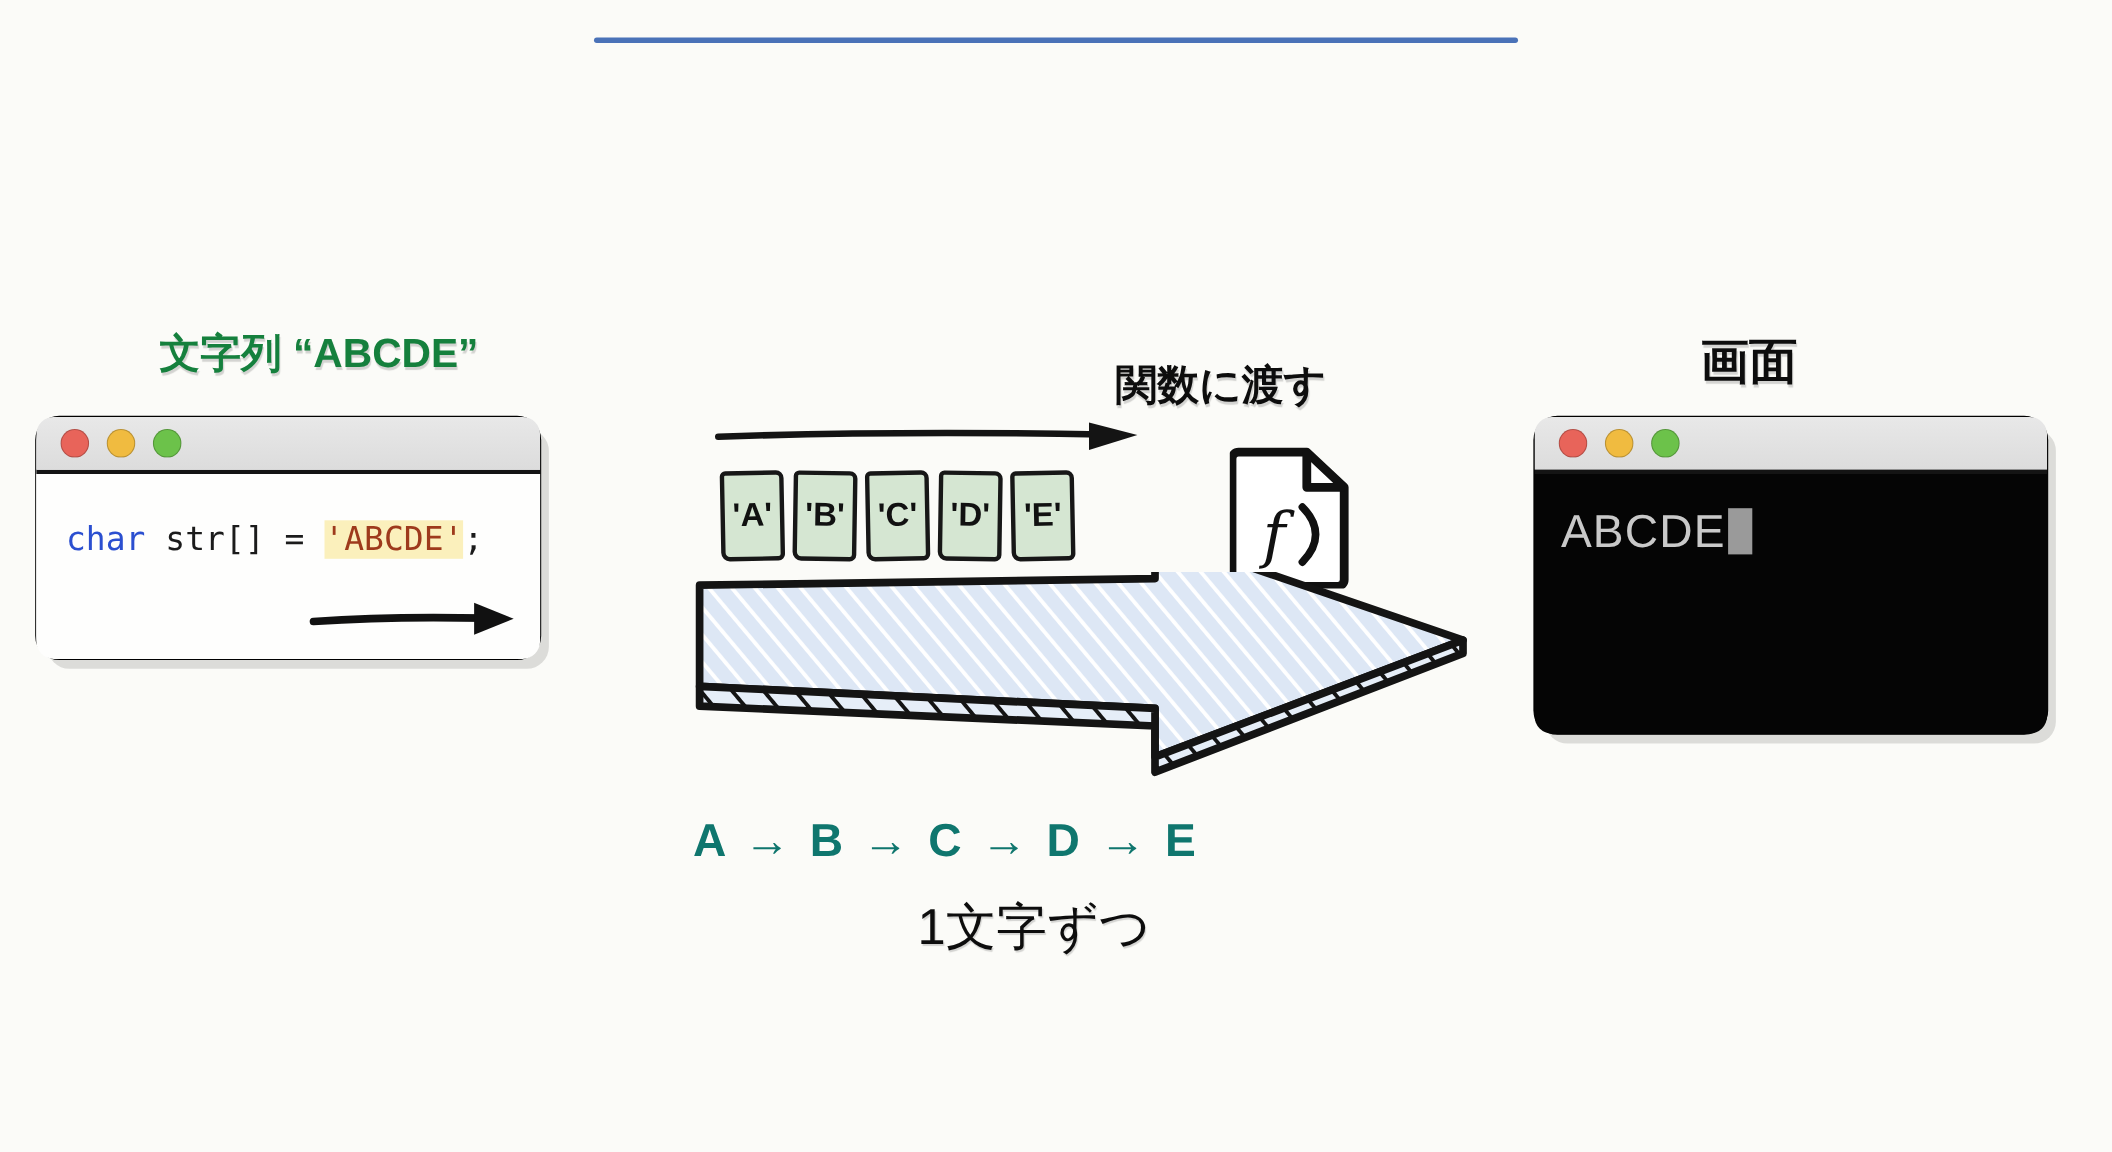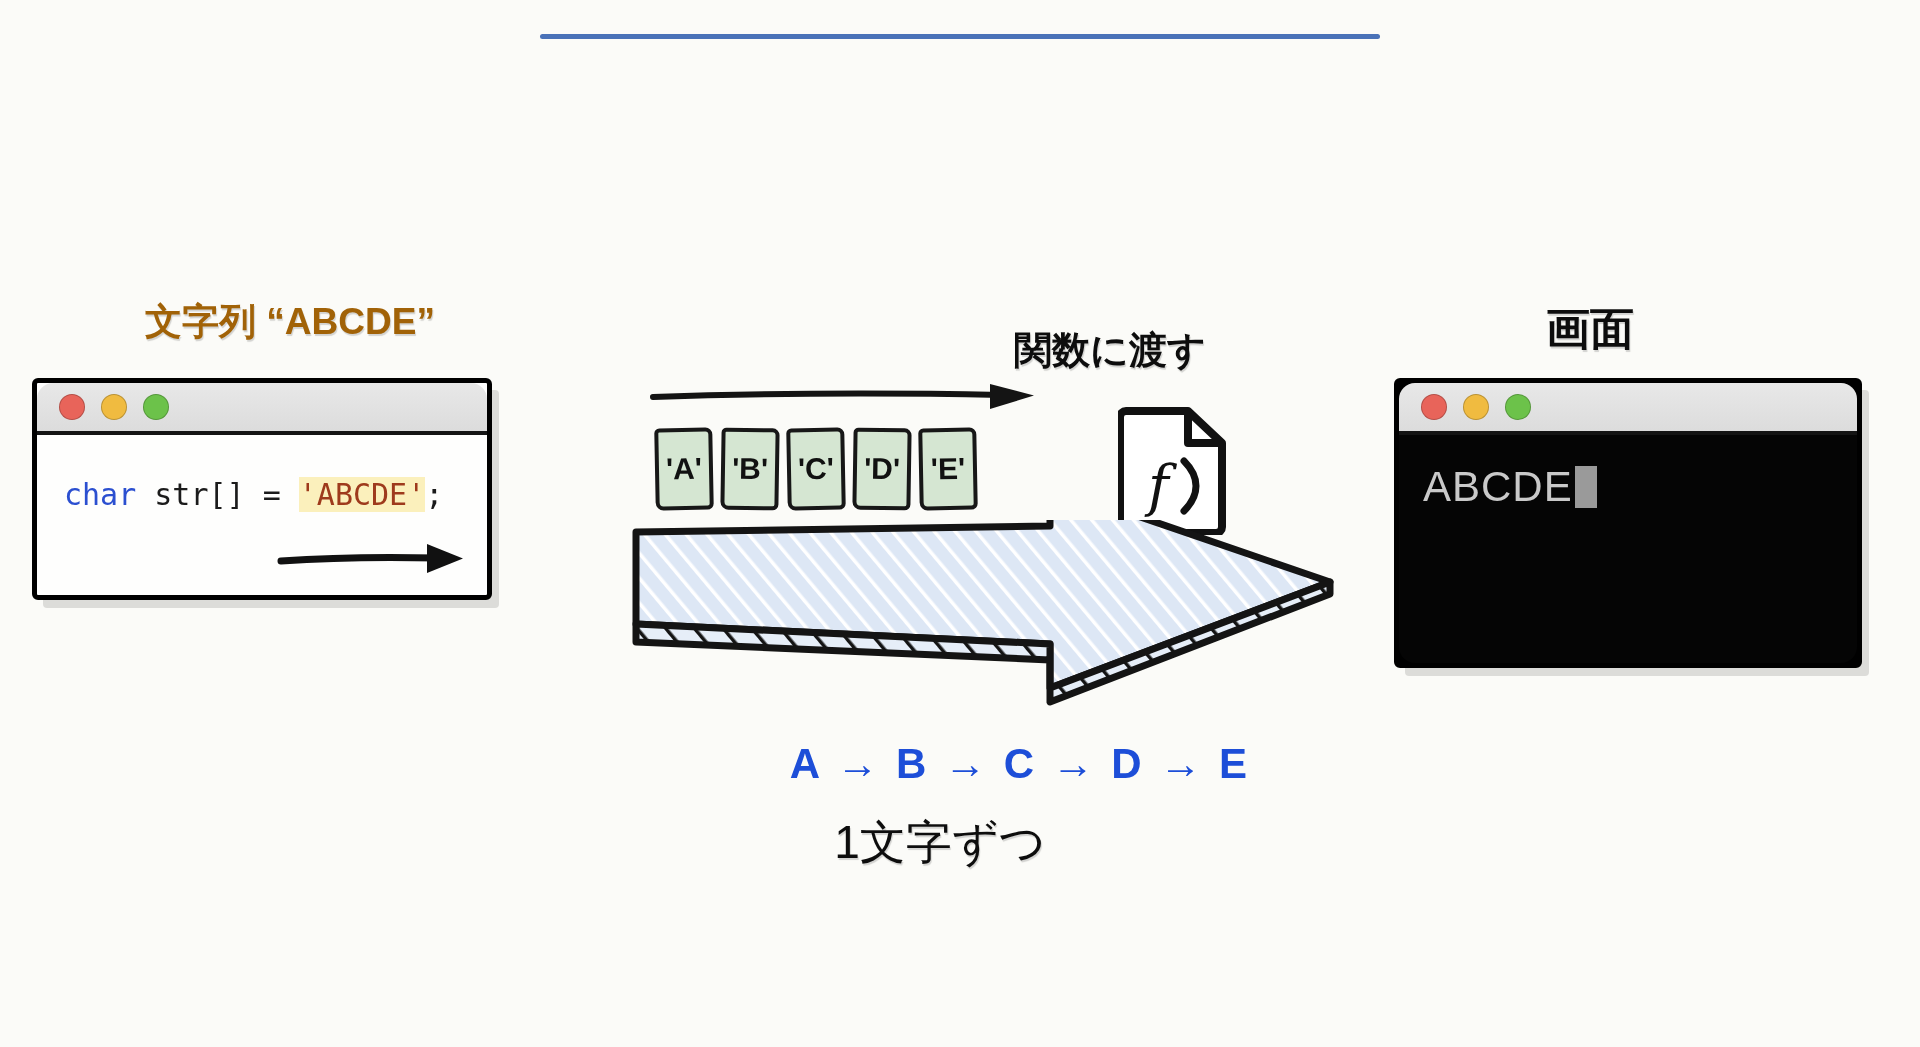--- a/index.html
+++ b/index.html
@@ -35,22 +35,22 @@
     margin: 12px auto 0 auto;
     width: 840px;
     height: 5px;
     border-radius: 3px;
     background: #4a72b8;
   }
 
   
   .win {
     position: absolute;
-    border: 5px solid #000000;
-    border-radius: 6px;
+    border: 1px solid #000000;
+    border-radius: 22px;
     box-sizing: border-box;
     background: #ffffff;
     box-shadow: 9px 10px 0 -2px rgba(0,0,0,0.12);
   }
   .win-titlebar {
     height: 52px;
     background: linear-gradient(#e8e8e8, #dcdcdc);
     border-bottom: 4px solid #141414;
     border-radius: 16px 16px 0 0;
     display: flex;
@@ -68,21 +68,21 @@
 
   
   #code-caption {
     position: absolute;
     left: 90px;
     top: 297px;
     width: 400px;
     text-align: center;
     font-size: 37px;
     font-weight: 700;
-    color: #a16207;
+    color: #15803d;
     text-shadow: 1px 2px 1px rgba(0,0,0,0.16);
     white-space: nowrap;
   }
   #code-window {
     left: 32px;
     top: 378px;
     width: 460px;
     height: 222px;
   }
   #code-body {
@@ -179,24 +179,24 @@
     width: 720px;
     height: 200px;
   }
 
   
   #sequence-text {
     position: absolute;
     left: 630px;
     top: 740px;
     width: 620px;
-    text-align: right;
+    text-align: left;
     font-size: 42px;
     font-weight: 700;
-    color: #1d4ed8;
+    color: #0f766e;
     letter-spacing: 3px;
     white-space: nowrap;
   }
   #onechar-text {
     position: absolute;
     left: 630px;
     top: 812px;
     width: 620px;
     text-align: center;
     font-size: 46px;

